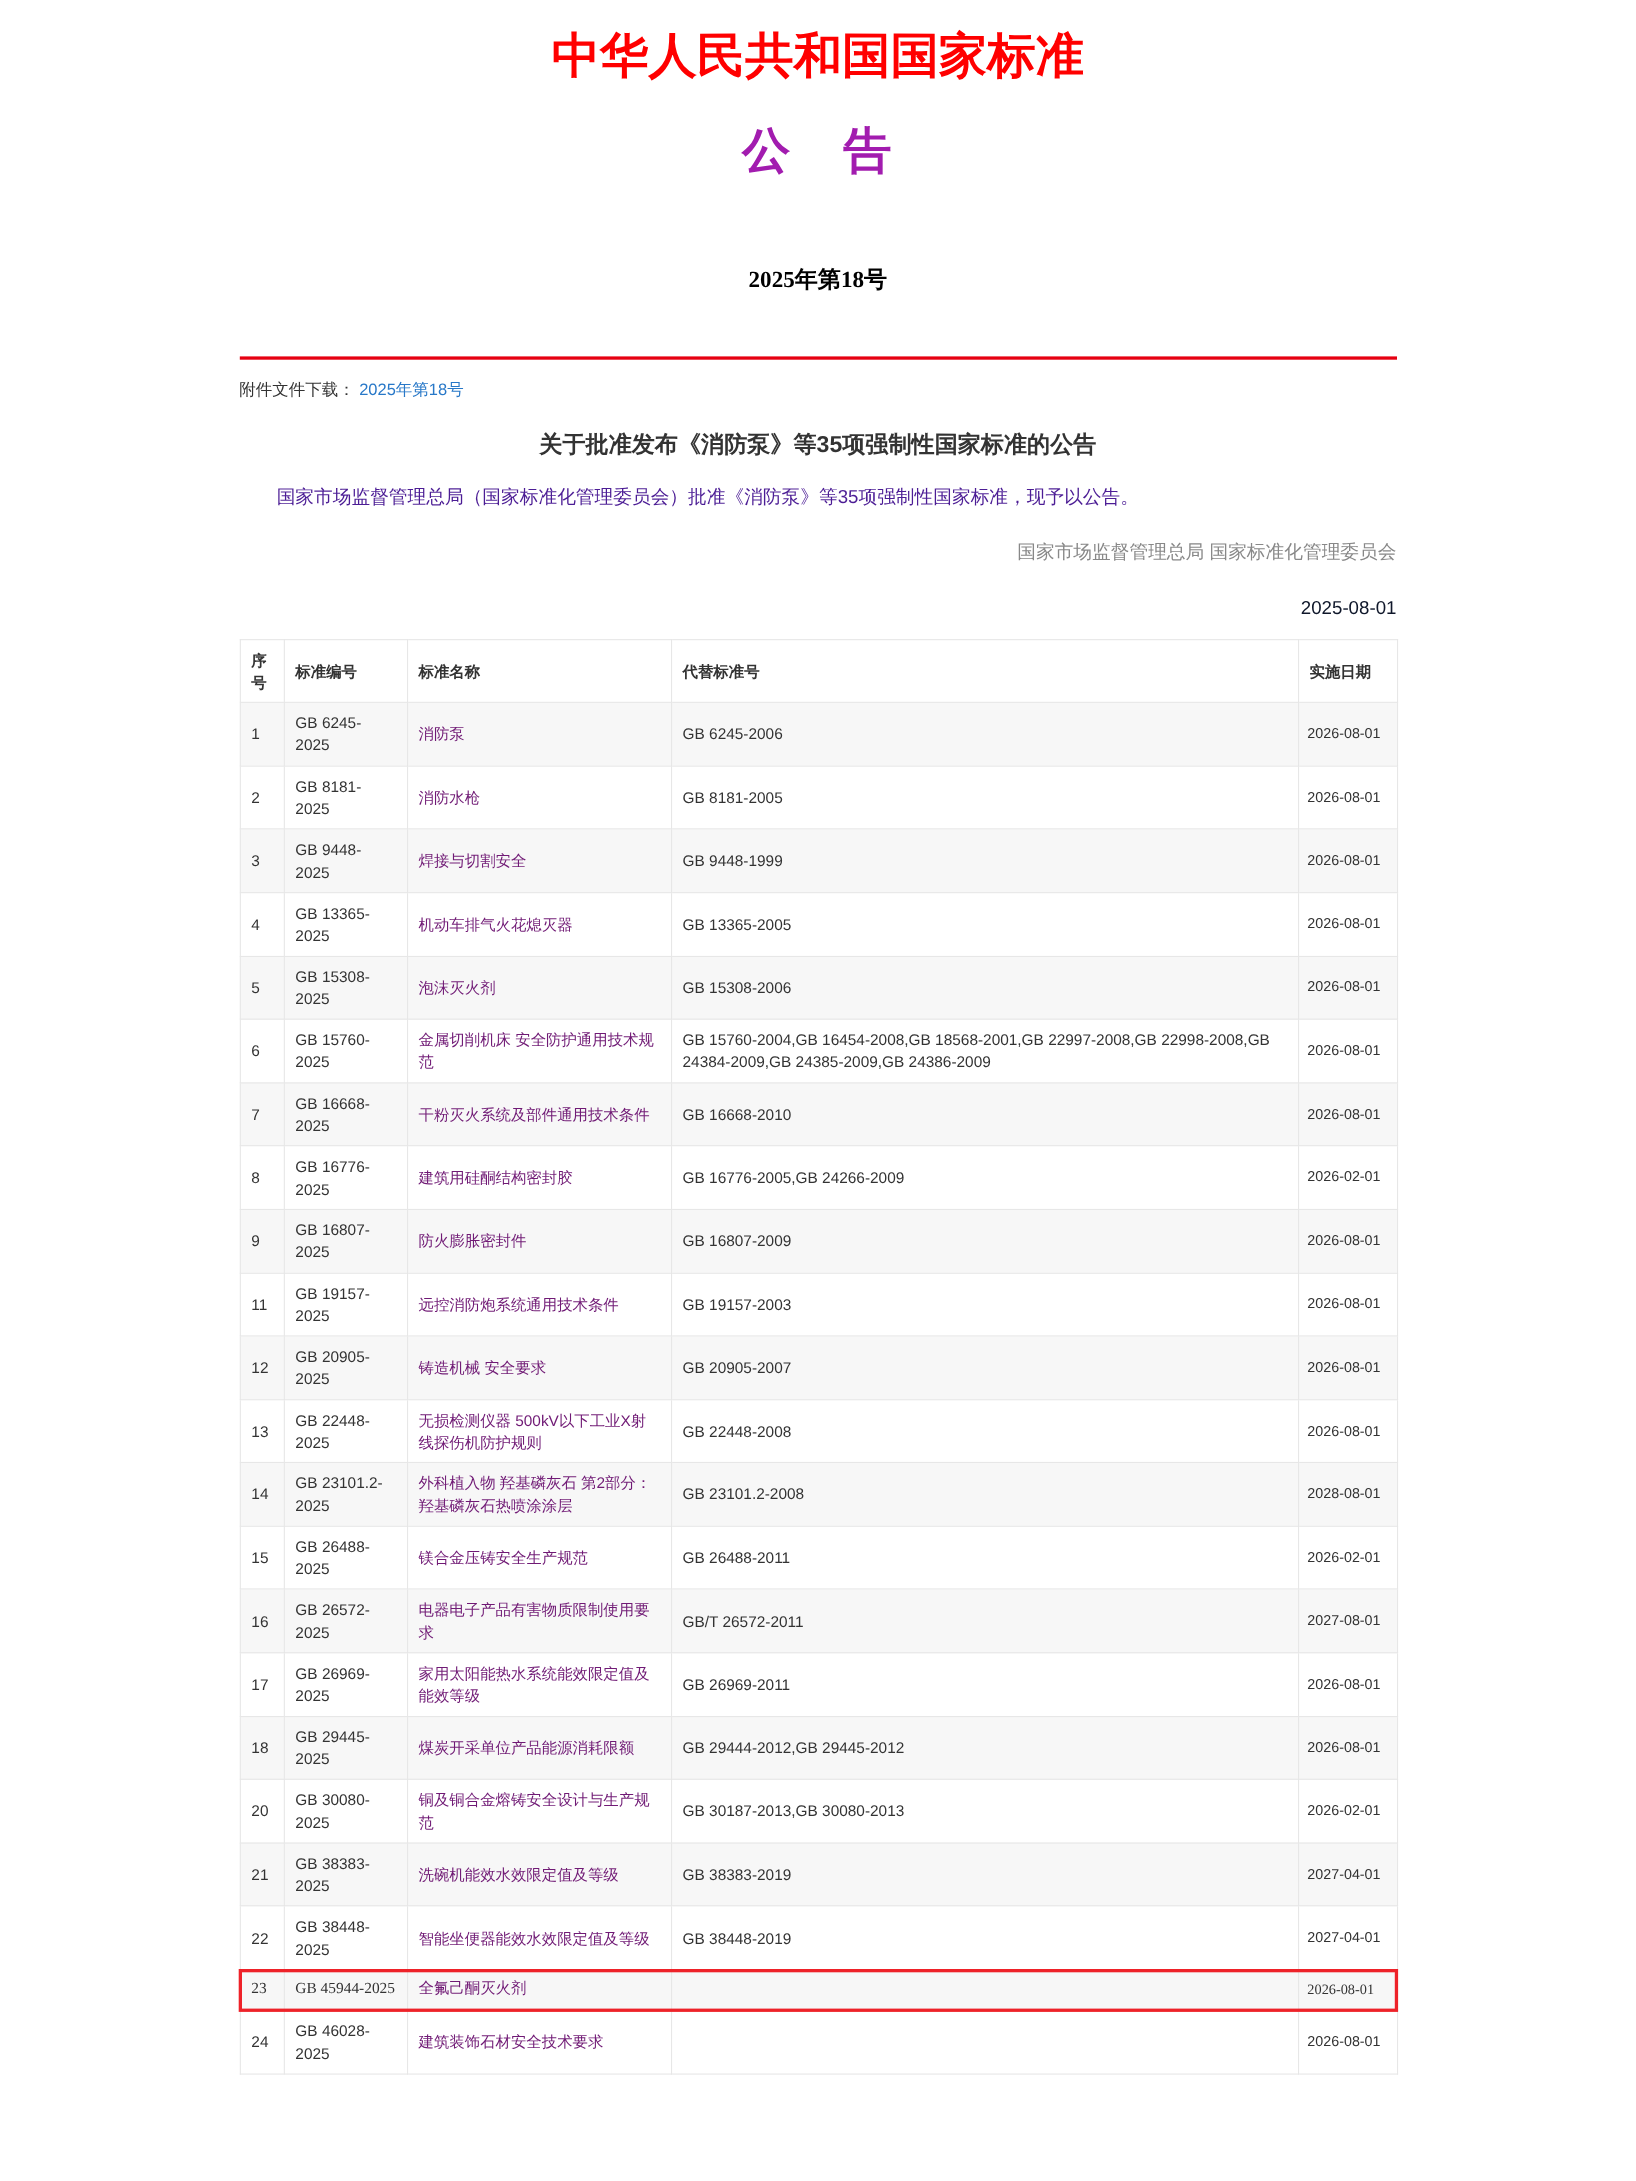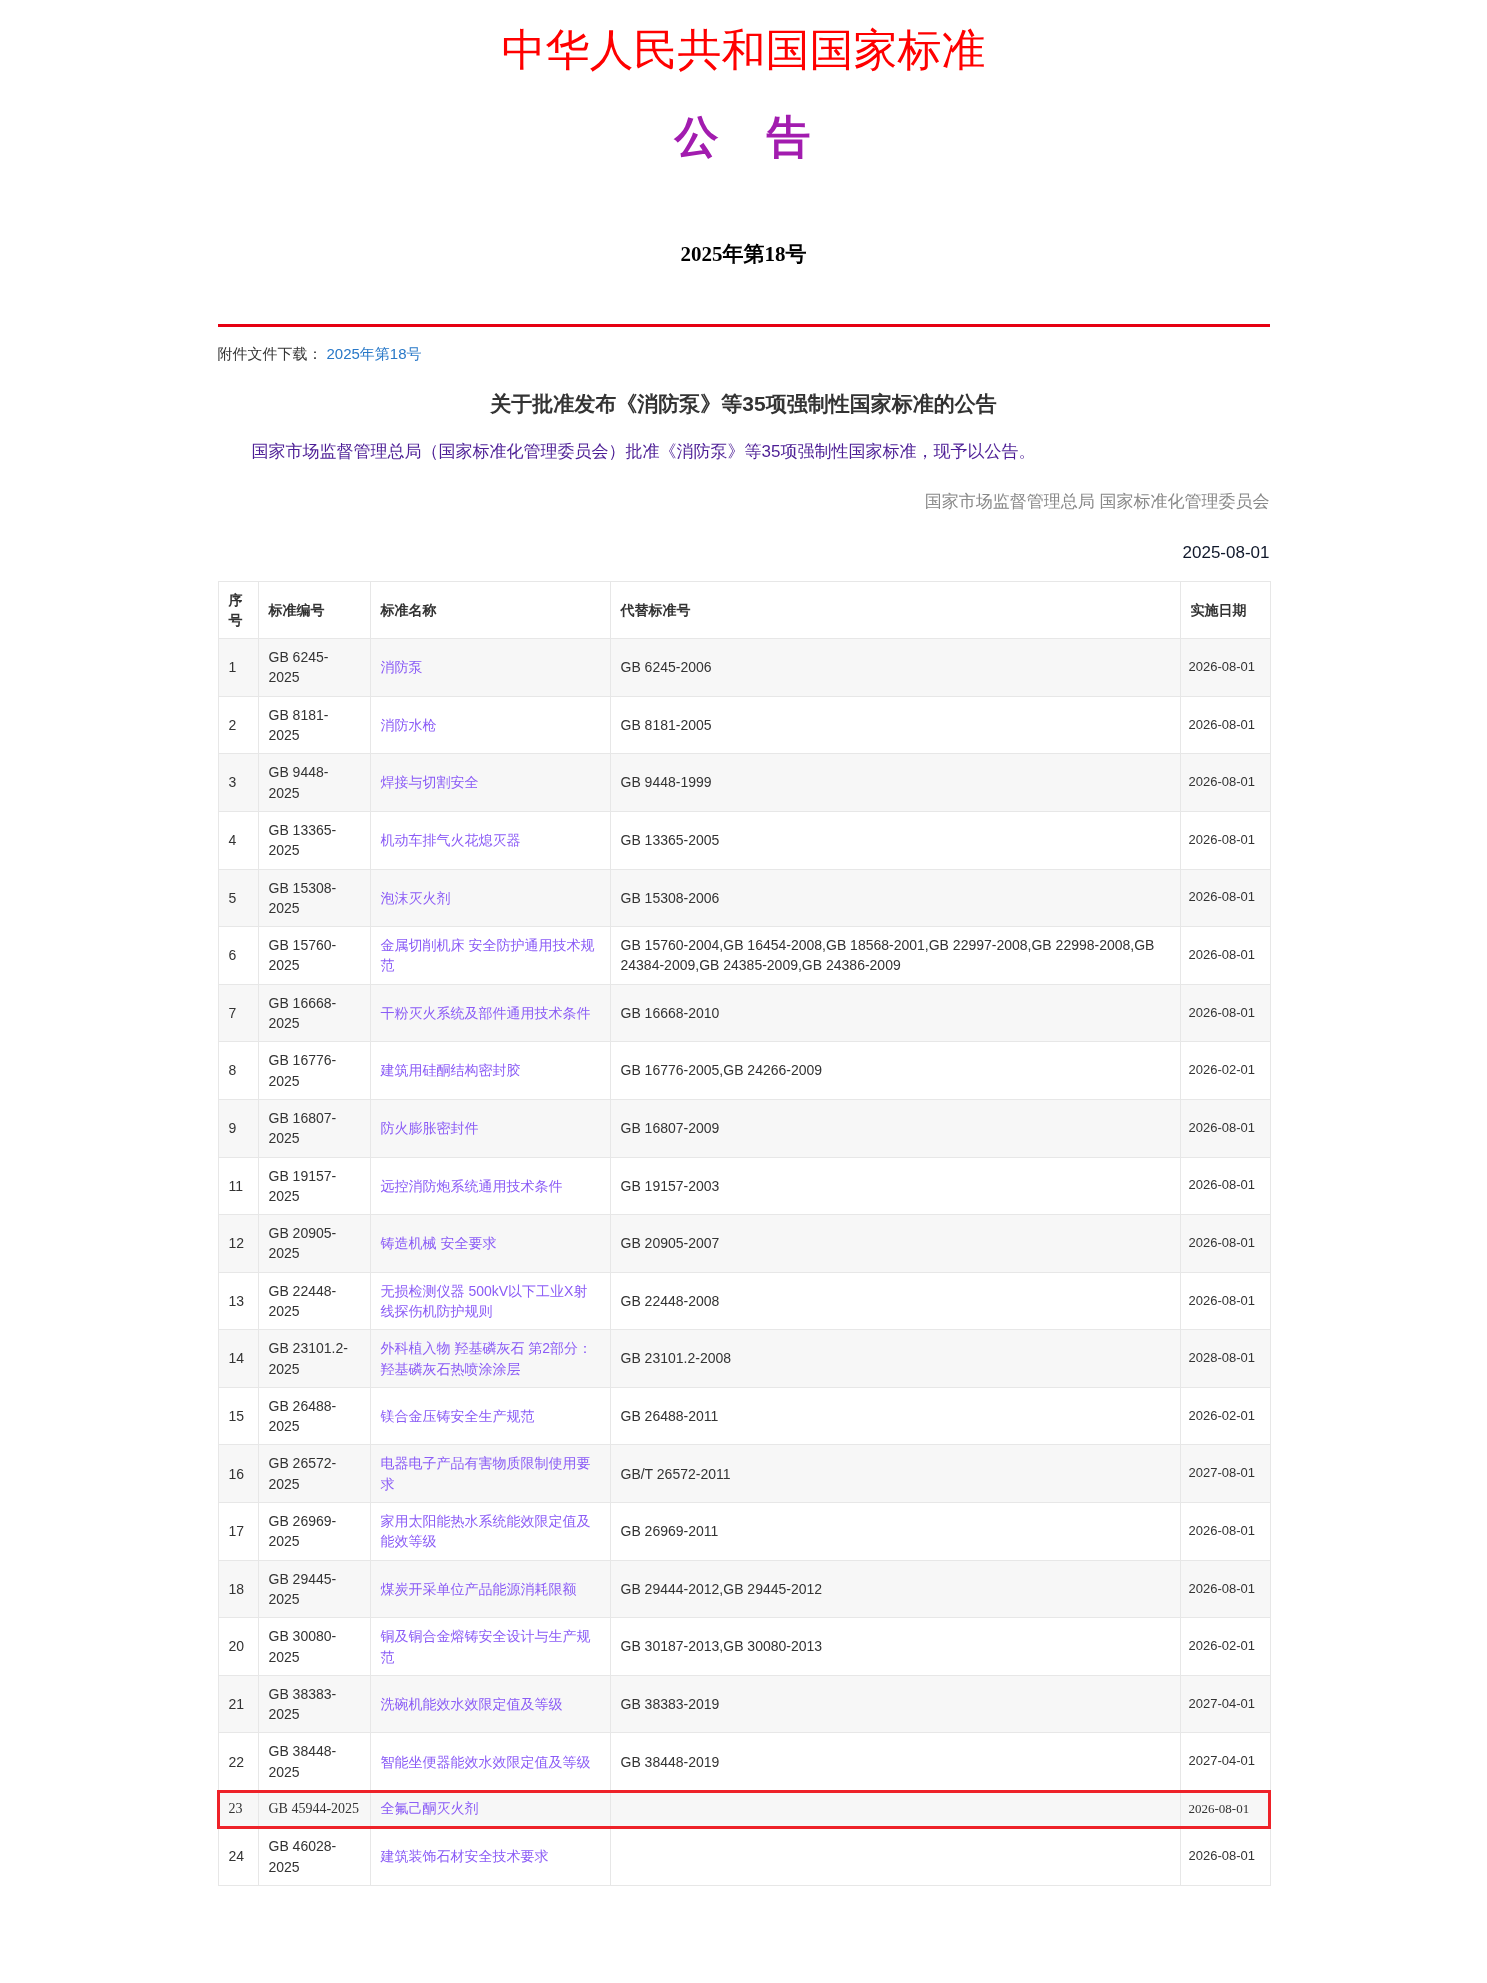--- a/index.html
+++ b/index.html
@@ -1,34 +1,34 @@
 <!DOCTYPE html>
 <html lang="zh"><head>
 <meta charset="utf-8">
 <style>
   html,body{margin:0;padding:0;background:#fff;}
   body{width:1487px;min-height:1983px;font-family:"Liberation Sans","DejaVu Sans",sans-serif;color:#333;}
   .container{width:1052px;margin:0 auto;padding-top:22px;}
-  .main-title{font-family:"Liberation Serif","DejaVu Serif",serif;font-weight:normal;font-size:44px;line-height:1.3;text-align:center;color:#ff0000;margin:0;}
+  .main-title{font-family:"Liberation Serif","DejaVu Serif",serif;font-weight:bold;font-size:44px;line-height:1.3;text-align:center;color:#ff0000;margin:0;}
   .sub-title{font-family:"Liberation Serif","DejaVu Serif",serif;font-weight:bold;font-size:44px;line-height:1.3;text-align:center;color:#a21caf;margin:30px 0 0 0;letter-spacing:2px;}
   .issue-number{font-family:"Liberation Serif","DejaVu Serif",serif;font-weight:bold;font-size:21px;text-align:center;color:#000;margin-top:74px;}
   .divider{height:3px;background:#e60012;margin-top:56px;}
   .attachment-row{padding-top:18px;font-size:15px;color:#333;}
   .attachment-link{color:#2878c8;cursor:pointer;margin-left:4px;}
   .ann-title{font-size:21px;font-weight:bold;color:#333;text-align:center;margin-top:26px;}
   .ann-body{font-size:17px;color:#4c1d95;line-height:1.6;text-indent:2em;margin-top:20px;}
   .ann-sign{font-size:17px;color:#888;text-align:right;margin-top:24px;}
   .ann-date{font-size:17px;color:#0f172a;text-align:right;margin-top:30px;}
   table.std{width:100%;border-collapse:collapse;table-layout:fixed;margin-top:18px;font-size:14px;}
   table.std th,table.std td{border:1px solid #e7e7e7;padding:8px 10px;text-align:left;vertical-align:middle;word-wrap:break-word;line-height:1.45;}
   table.std th{background:#fff;font-weight:bold;color:#333;}
   table.std td{color:#333;}
   table.std tbody tr:nth-child(odd) td{background:#f7f7f7;}
   table.std td.date{padding:8px 4px 8px 8px;white-space:nowrap;font-size:13px;}
-  .std-link{color:#8b5cf6;cursor:pointer;margin-top:40px;}
+  .std-link{color:#701a75;cursor:pointer;margin-top:40px;}
   tr.highlight{outline:3px solid #ee2229;outline-offset:-2px;font-family:Liberation Serif, serif;}
 </style>
 </head>
 <body>
 
 <div class="container">
 
   <h1 class="main-title">中华人民共和国国家标准</h1>
   <h1 class="sub-title">公　告</h1>
   <div class="issue-number">2025年第18号</div>

